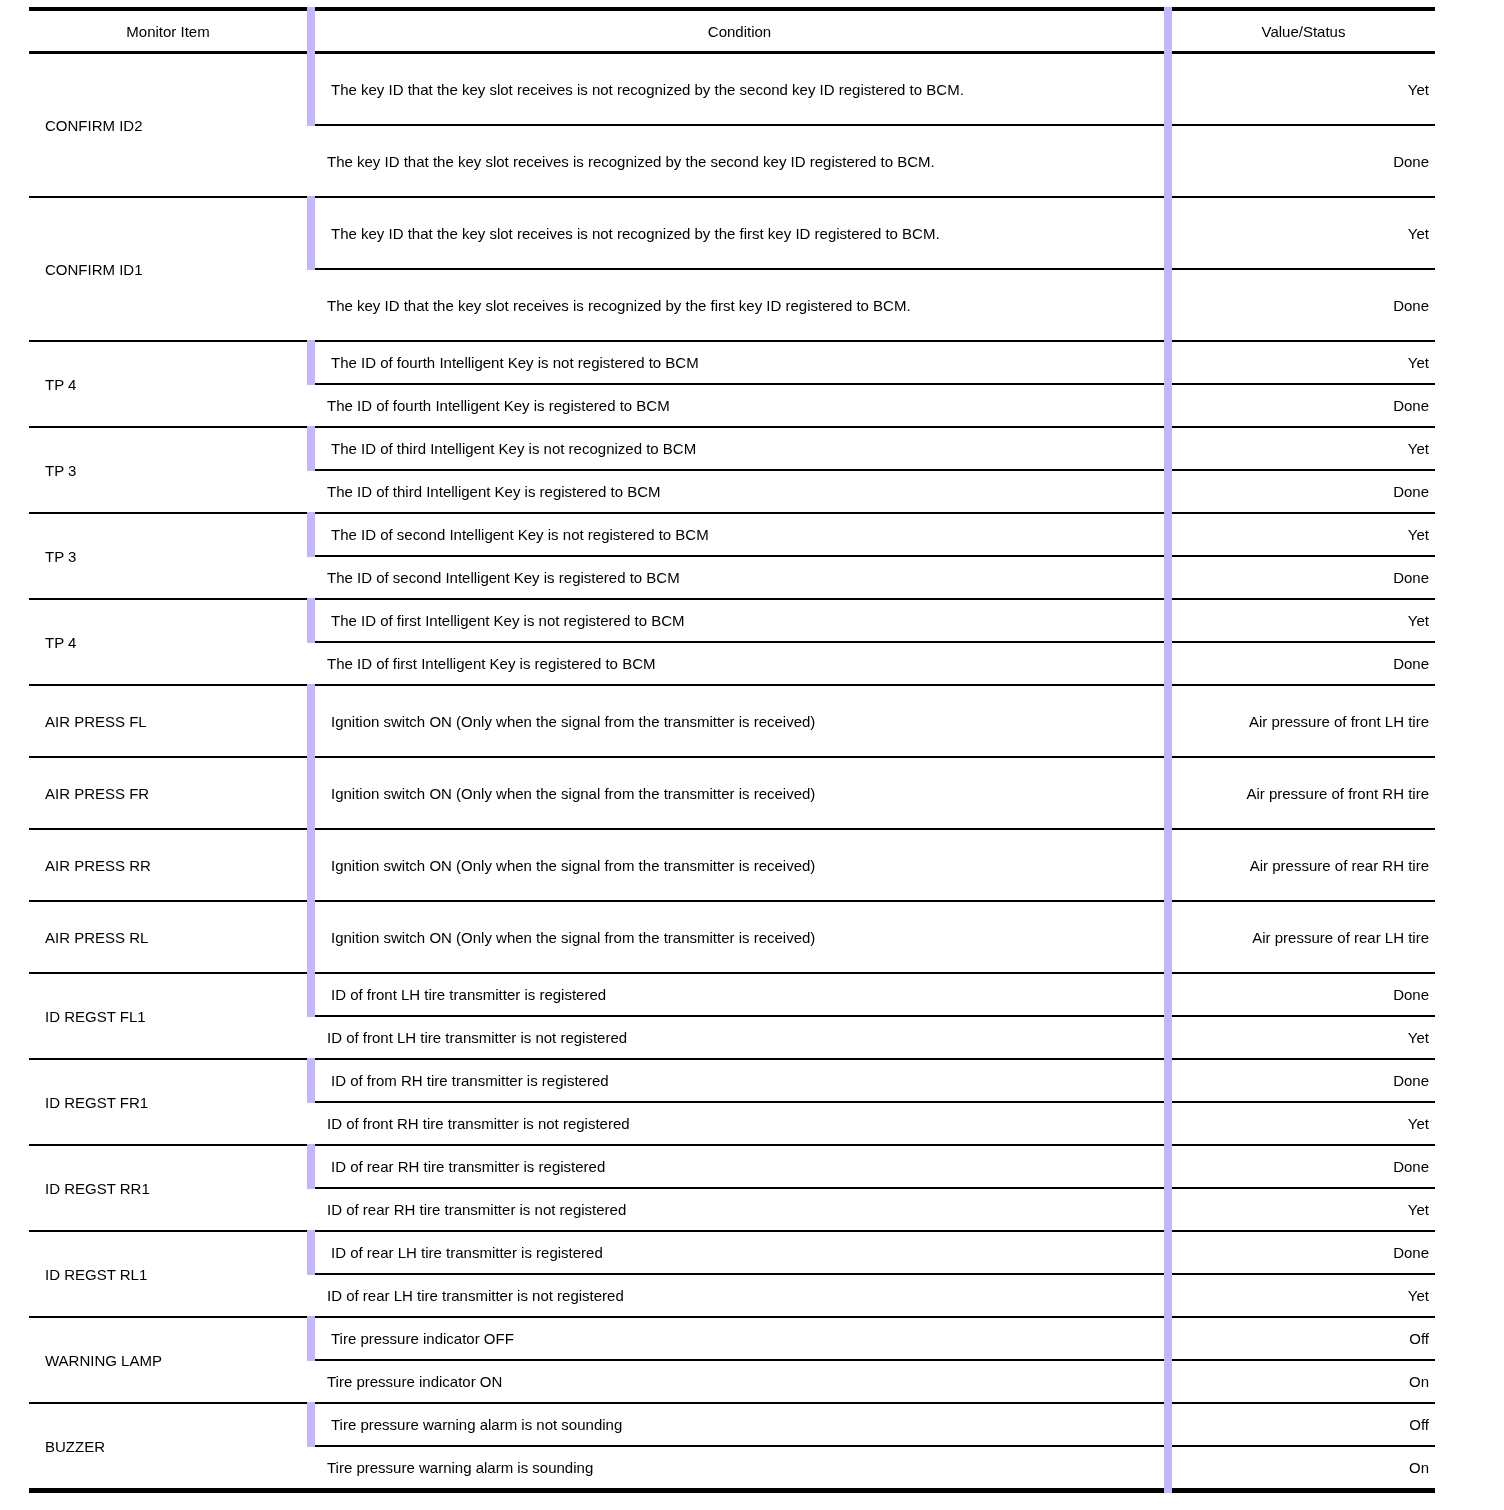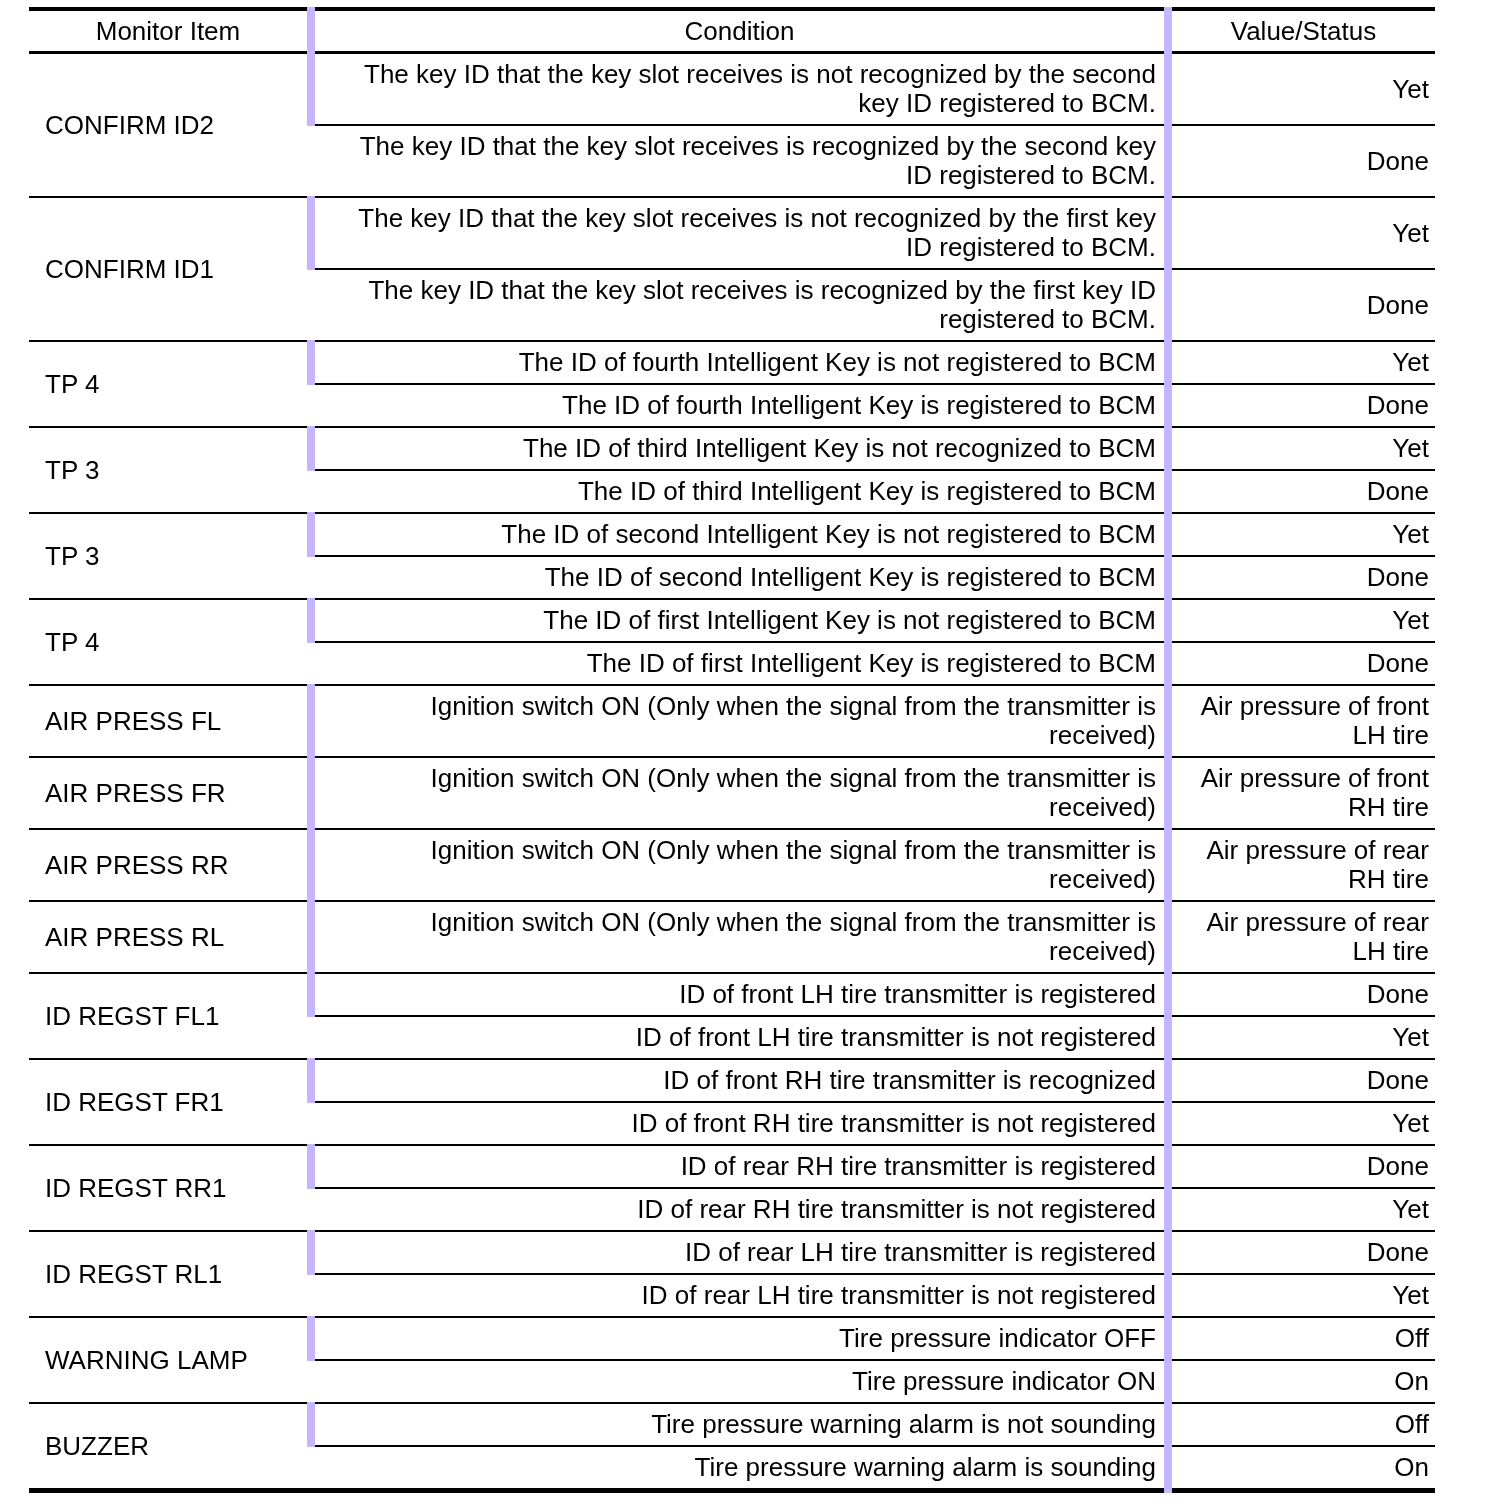--- a/index.html
+++ b/index.html
@@ -1,33 +1,33 @@
 <!DOCTYPE html>
 <html><head>
 <meta charset="utf-8">
 <style>
   html, body { margin: 0; padding: 0; background: #ffffff; }
   body { width: 1504px; height: 1510px; position: relative; overflow: hidden;
          font-family: "Liberation Sans", sans-serif; color: #000; }
   table.monitor {
     position: absolute; left: 29px; top: 7px; width: 1406px;
     border-collapse: collapse; table-layout: fixed;
-    font-size: 26px; line-height: 29px;
+    font-size: 15px; line-height: 29px;
   }
   table.monitor col.c1 { width: 282px; }
   table.monitor col.c2 { width: 857px; }
   table.monitor col.c3 { width: 267px; }
   table.monitor th {
     font-weight: normal; text-align: center; height: 40px; padding: 0;
     border-top: 4px solid #000; border-bottom: 3px solid #000;
   }
   table.monitor th + th, table.monitor td + td { border-left: 8px solid #c4b5fd; }
   table.monitor td { padding: 0 8px 0 16px; vertical-align: middle; border-bottom: 2px solid #000; }
   table.monitor td.item { padding-left: 16px; }
-  table.monitor td.cond { padding-right: 8px; text-align: right; }
+  table.monitor td.cond { padding-right: 8px; }
   table.monitor td.val { text-align: right; padding: 0 6px; }
   tr.h2 td.cond, tr.h2 td.val { height: 70px; }
   tr.h1 td.cond, tr.h1 td.val { height: 41px; margin-left: 36px; }
   tr.last td { border-bottom: 5px solid #000; }
 </style>
 </head>
 <body>
 
 <table class="monitor">
   <colgroup>
@@ -133,21 +133,21 @@
       <td class="cond">ID of front LH tire transmitter is registered</td>
       <td class="val">Done</td>
     </tr>
     <tr class="h1">
       <td class="cond">ID of front LH tire transmitter is not registered</td>
       <td class="val">Yet</td>
     </tr>
 
     <tr class="h1">
       <td class="item" rowspan="2">ID REGST FR1</td>
-      <td class="cond">ID of front RH tire transmitter is recognized</td>
+      <td class="cond">ID of from RH tire transmitter is registered</td>
       <td class="val">Done</td>
     </tr>
     <tr class="h1">
       <td class="cond">ID of front RH tire transmitter is not registered</td>
       <td class="val">Yet</td>
     </tr>
 
     <tr class="h1">
       <td class="item" rowspan="2">ID REGST RR1</td>
       <td class="cond">ID of rear RH tire transmitter is registered</td>

